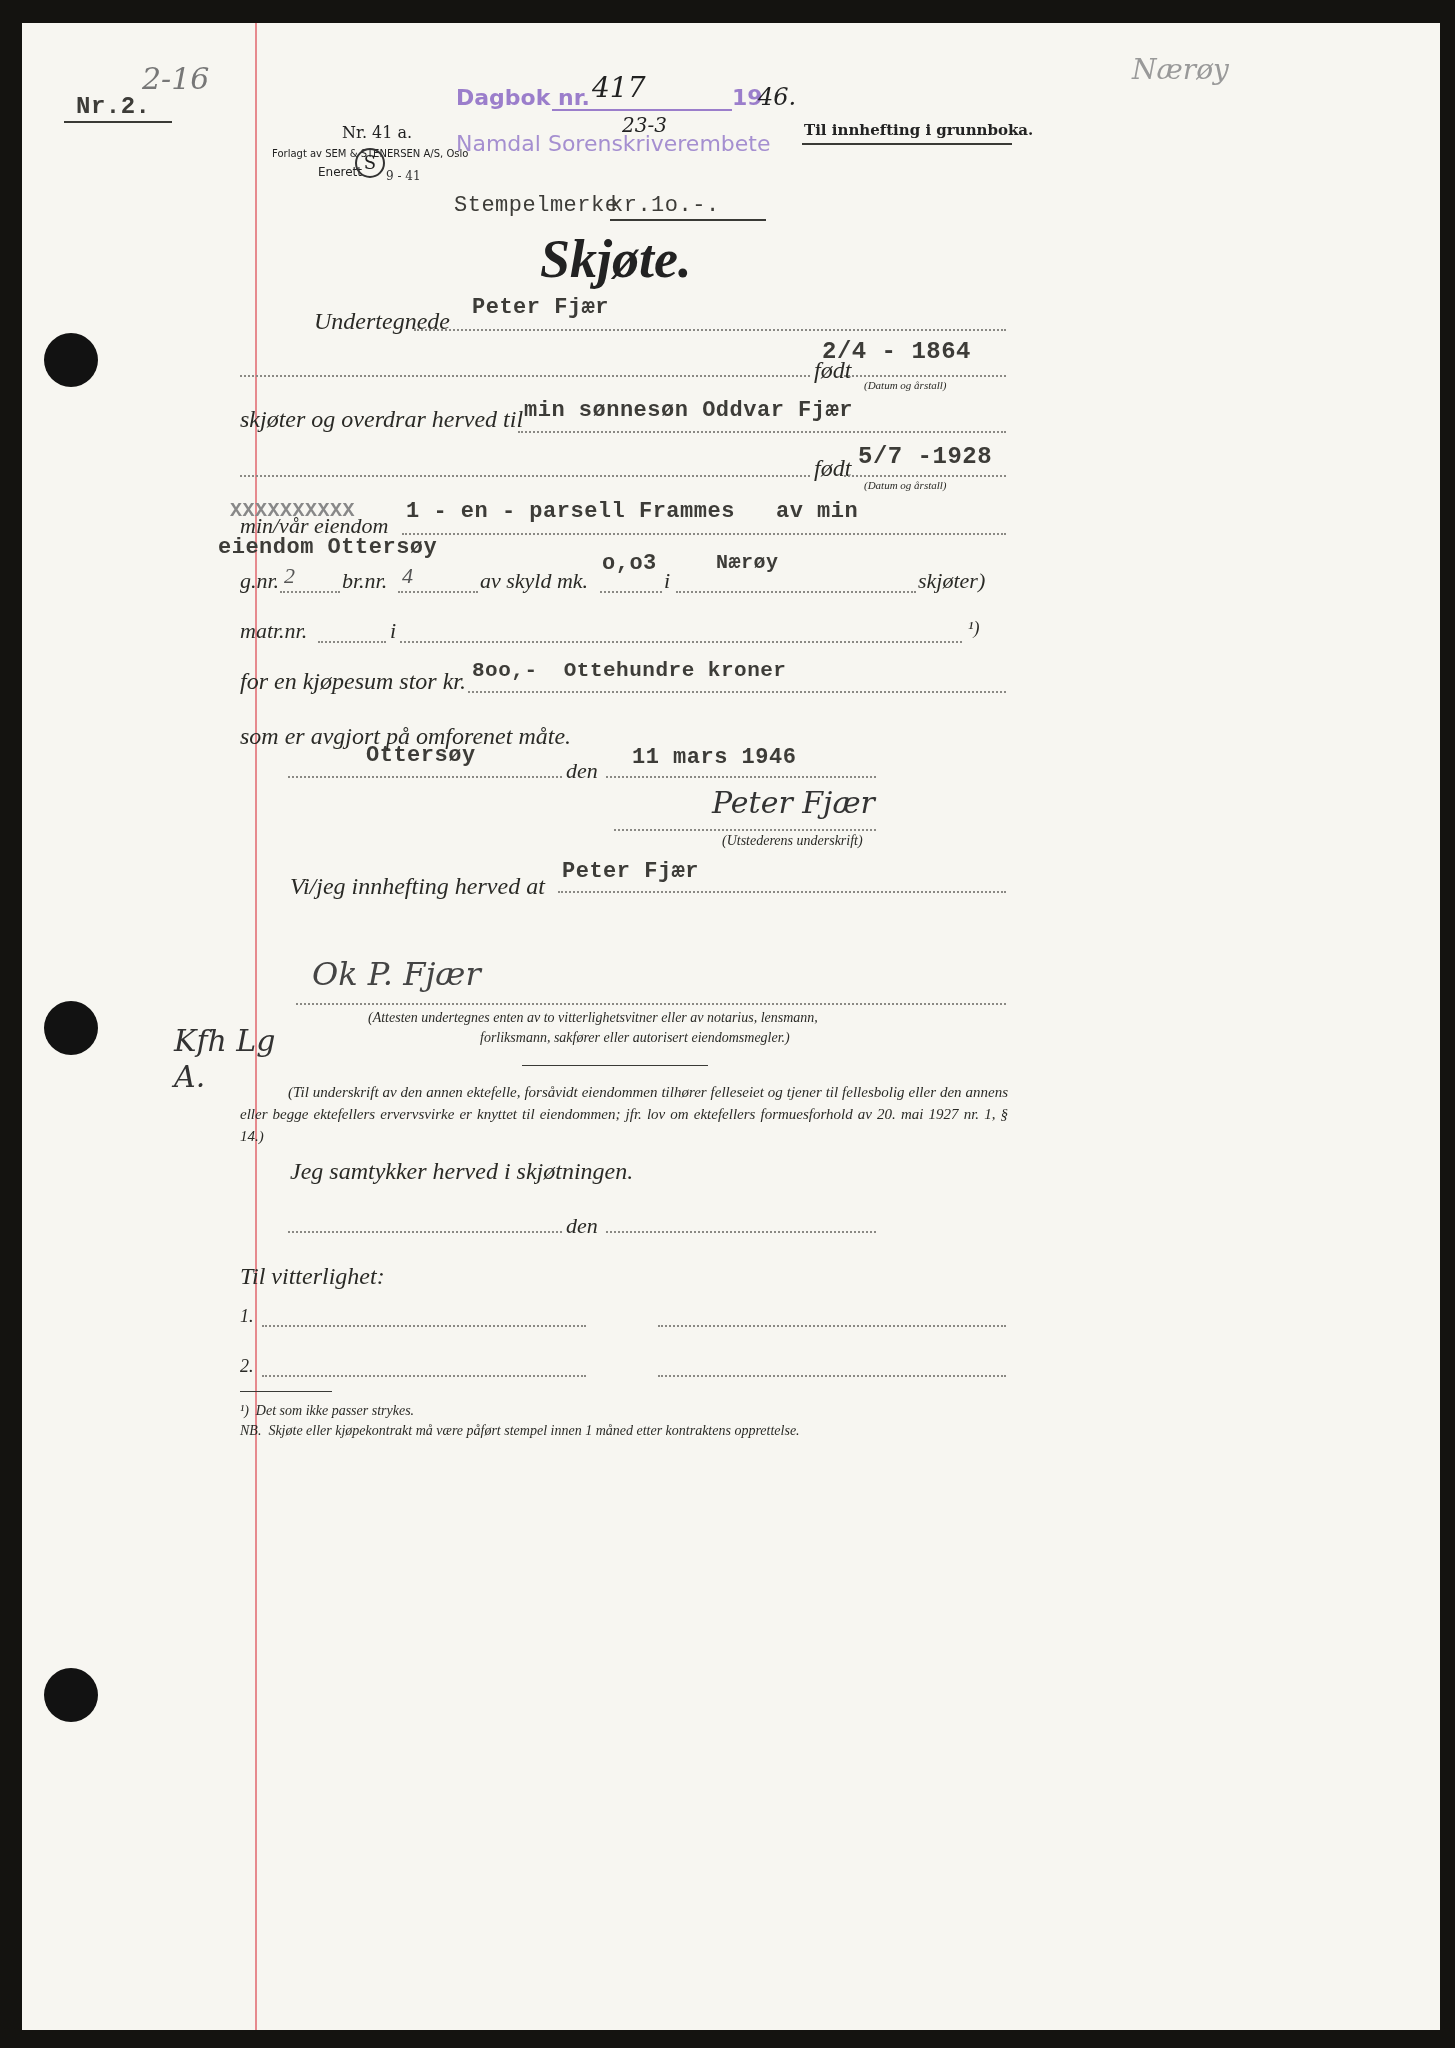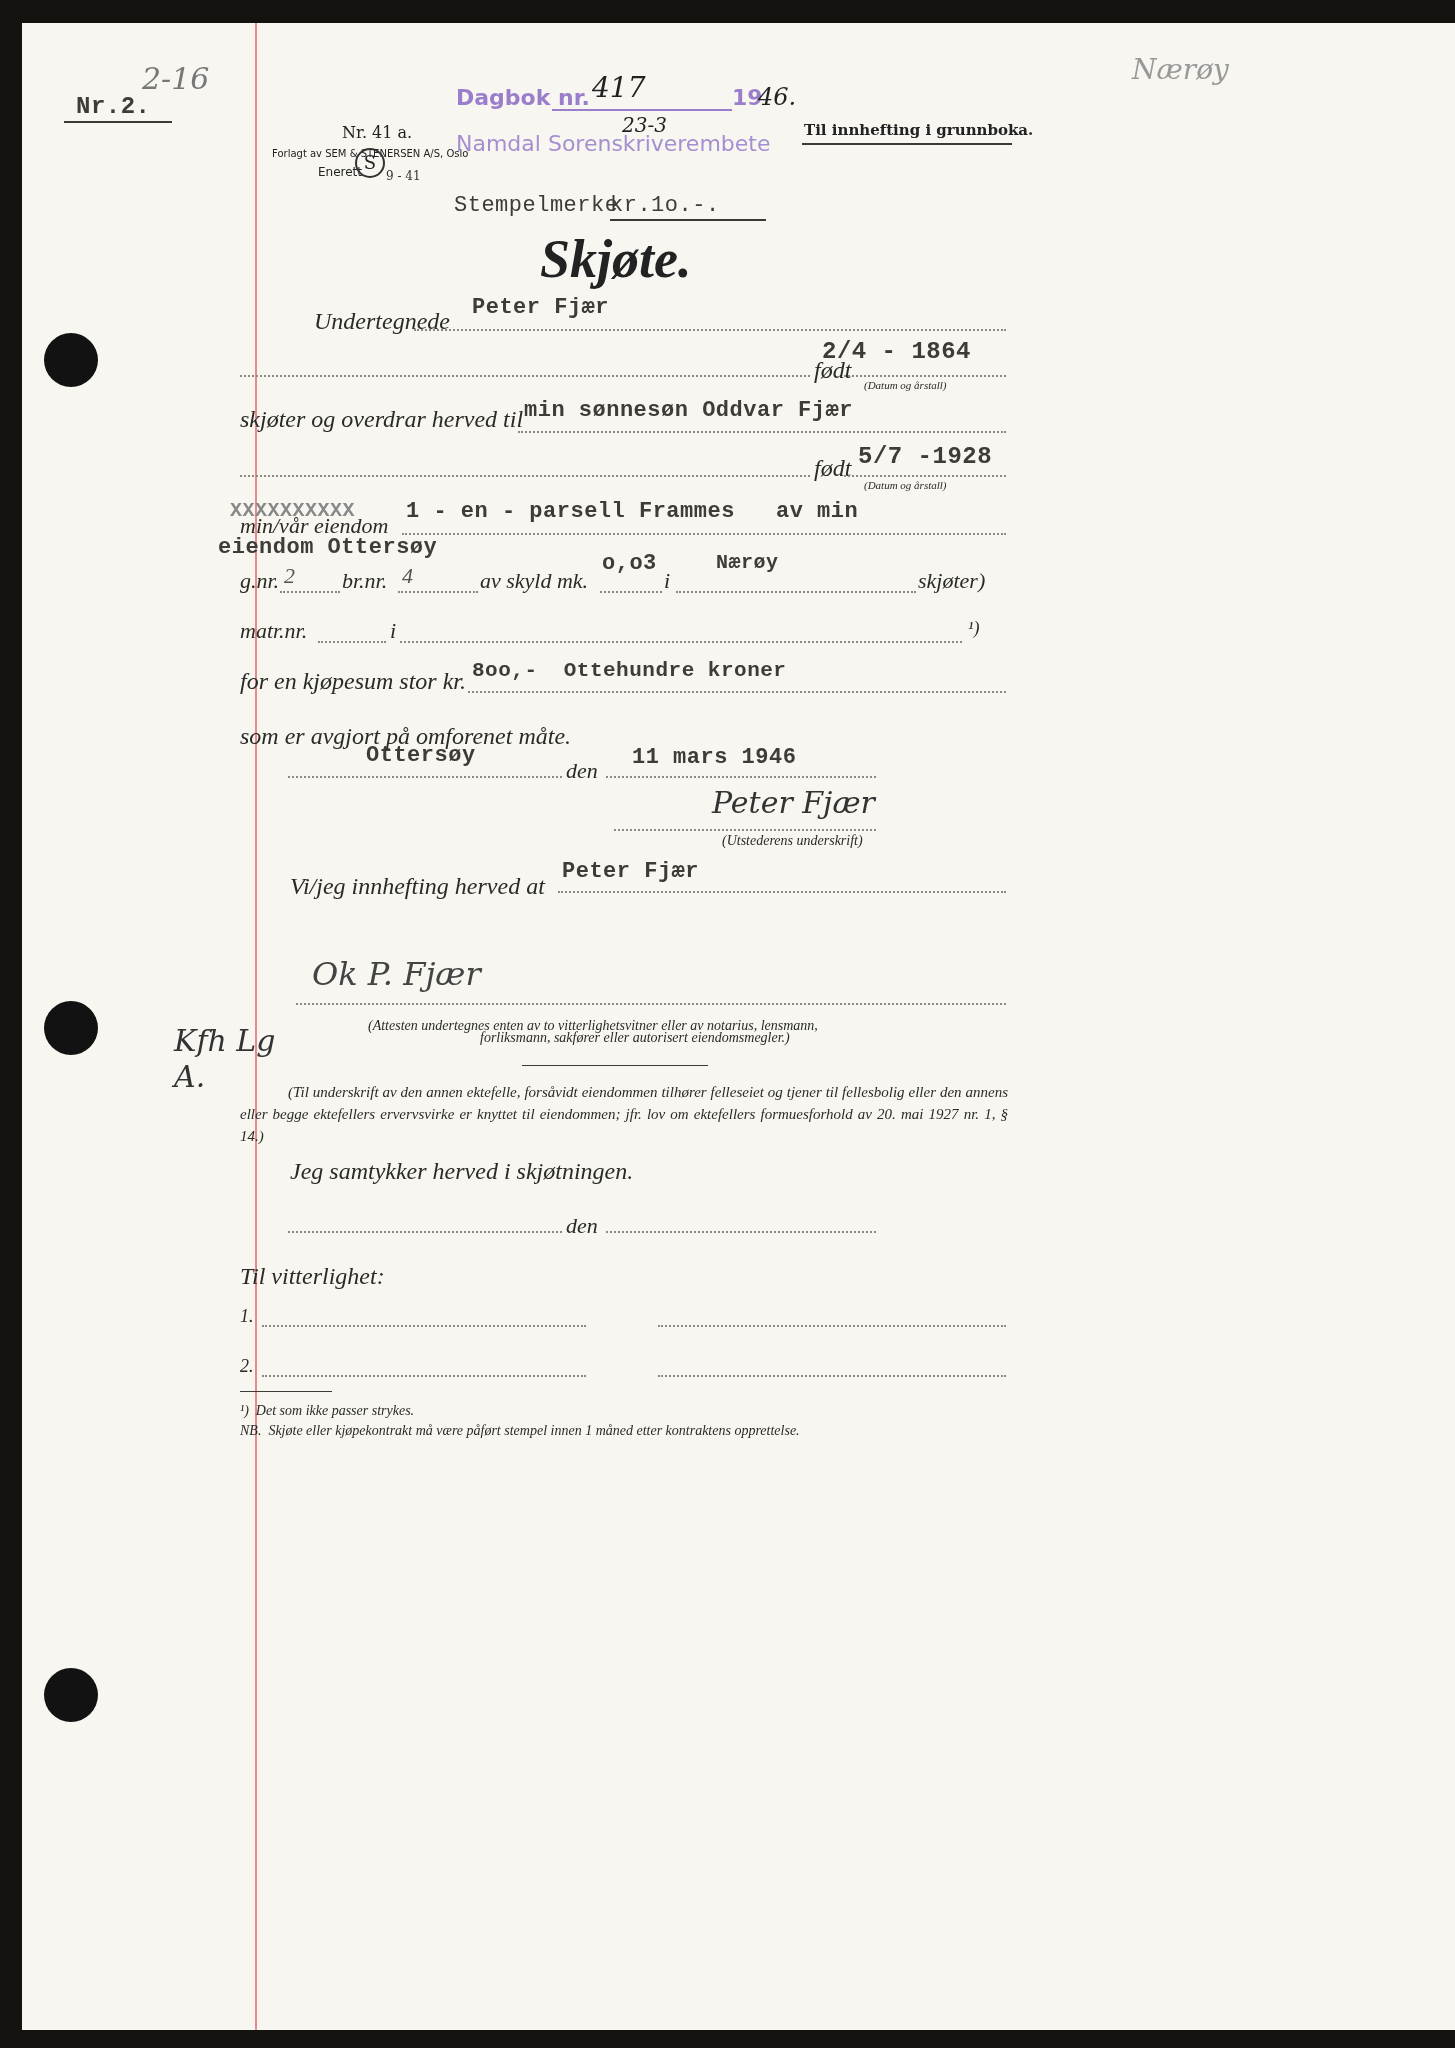--- a/index.html
+++ b/index.html
@@ -1,17 +1,17 @@
 <!DOCTYPE html>
 <html><head>
 <meta charset="utf-8">
 <style>
   html, body { margin:0; padding:0; }
   body { width:1455px; height:2048px; background:#141310; position:relative; overflow:hidden; }
-  .page { position:absolute; left:22px; top:23px; width:1418px; height:2007px; background:#f7f6f1;padding-left:16px; }
+  .page { position:absolute; left:22px; top:23px; width:1418px; height:2007px; background:#f7f6f1; }
   .margin-line { position:absolute; left:233px; top:0; width:2px; height:2007px; background:#e68a8e; }
   .punch { position:absolute; width:54px; height:54px; border-radius:50%; background:#121212; }
   .abs { position:absolute; }
   .serif { font-family:"DejaVu Serif","Liberation Serif",serif; }
   .ital { font-family:"Liberation Serif","DejaVu Serif",serif; font-style:italic; color:#2a2a26; }
   .mono { font-family:"Liberation Mono","DejaVu Sans Mono",monospace; color:#3d3c38; font-weight:bold; letter-spacing:0.5px; }
   .sans { font-family:"DejaVu Sans","Liberation Sans",sans-serif; }
   .hand { font-family:"DejaVu Serif","Liberation Serif",serif; font-style:italic; color:#5a5a55; }
   .dots { position:absolute; border-bottom:2px dotted #8a8984; height:0; }
   .rule { position:absolute; height:2px; background:#3a3a36; }
@@ -112,21 +112,21 @@
   <div class="abs hand" style="left:690px;top:762px;font-size:30px;color:#333;">Peter Fjær</div>
   <div class="dots" style="left:592px;top:806px;width:262px;"></div>
   <div class="abs ital" style="left:700px;top:810px;font-size:14px;">(Utstederens underskrift)</div>
 
   <div class="abs ital" style="left:268px;top:850px;font-size:24px;">Vi/jeg innhefting herved at</div>
   <div class="abs mono" style="left:540px;top:836px;font-size:22px;">Peter Fjær</div>
   <div class="dots" style="left:536px;top:868px;width:448px;"></div>
 
   <div class="abs hand" style="left:290px;top:932px;font-size:32px;color:#444;">Ok P. Fjær</div>
   <div class="dots" style="left:274px;top:980px;width:710px;"></div>
-  <div class="abs ital" style="left:346px;top:987px;font-size:14px;margin-top:8px;">(Attesten undertegnes enten av to vitterlighetsvitner eller av notarius, lensmann,</div>
+  <div class="abs ital" style="left:346px;top:987px;font-size:14px;">(Attesten undertegnes enten av to vitterlighetsvitner eller av notarius, lensmann,</div>
   <div class="abs ital" style="left:458px;top:1007px;font-size:14px;">forliksmann, sakfører eller autorisert eiendomsmegler.)</div>
   <div class="rule" style="left:500px;top:1042px;width:186px;height:1px;"></div>
   <div class="abs hand" style="left:152px;top:1000px;width:110px;font-size:30px;color:#333;line-height:36px;">Kfh Lg A.</div>
 
   <div class="abs ital" style="left:218px;top:1058px;width:768px;font-size:15px;line-height:22px;text-indent:48px;text-align:justify;">(Til underskrift av den annen ektefelle, forsåvidt eiendommen tilhører felleseiet og tjener til fellesbolig eller den annens eller begge ektefellers ervervsvirke er knyttet til eiendommen; jfr. lov om ektefellers formuesforhold av 20. mai 1927 nr. 1, § 14.)</div>
   <div class="abs ital" style="left:268px;top:1135px;font-size:24px;">Jeg samtykker herved i skjøtningen.</div>
   <div class="dots" style="left:266px;top:1208px;width:274px;"></div>
   <div class="abs ital" style="left:544px;top:1190px;font-size:22px;">den</div>
   <div class="dots" style="left:584px;top:1208px;width:270px;"></div>
 

